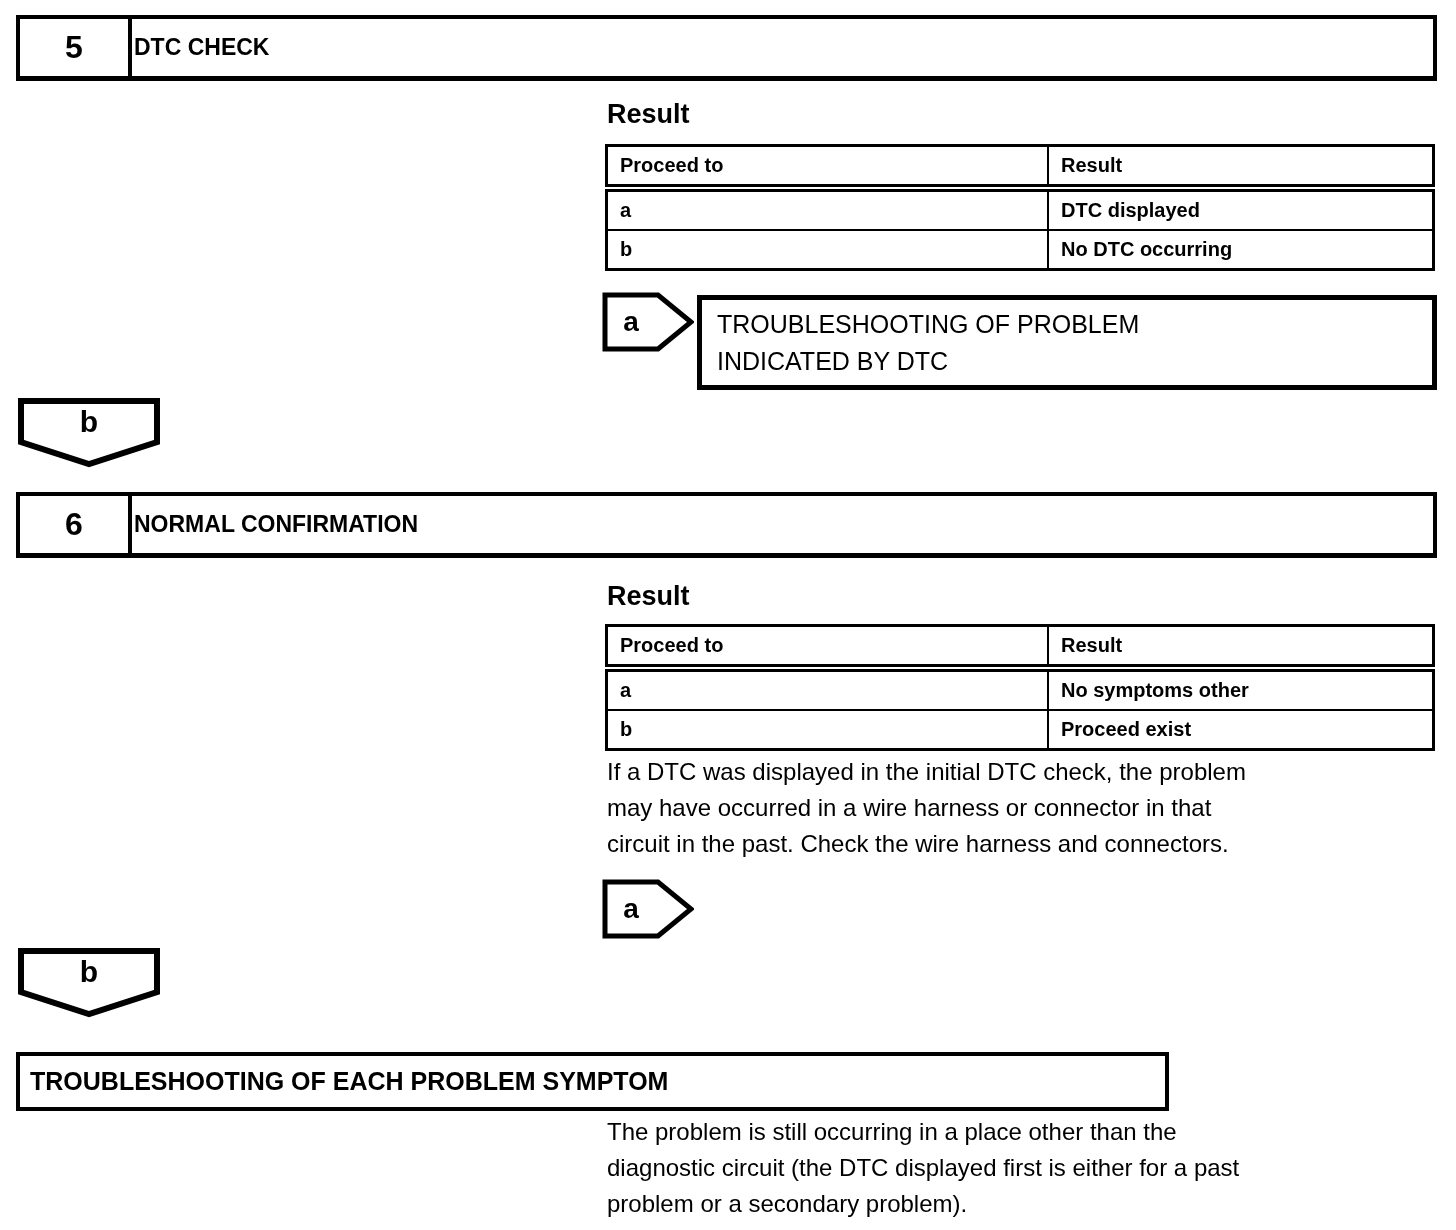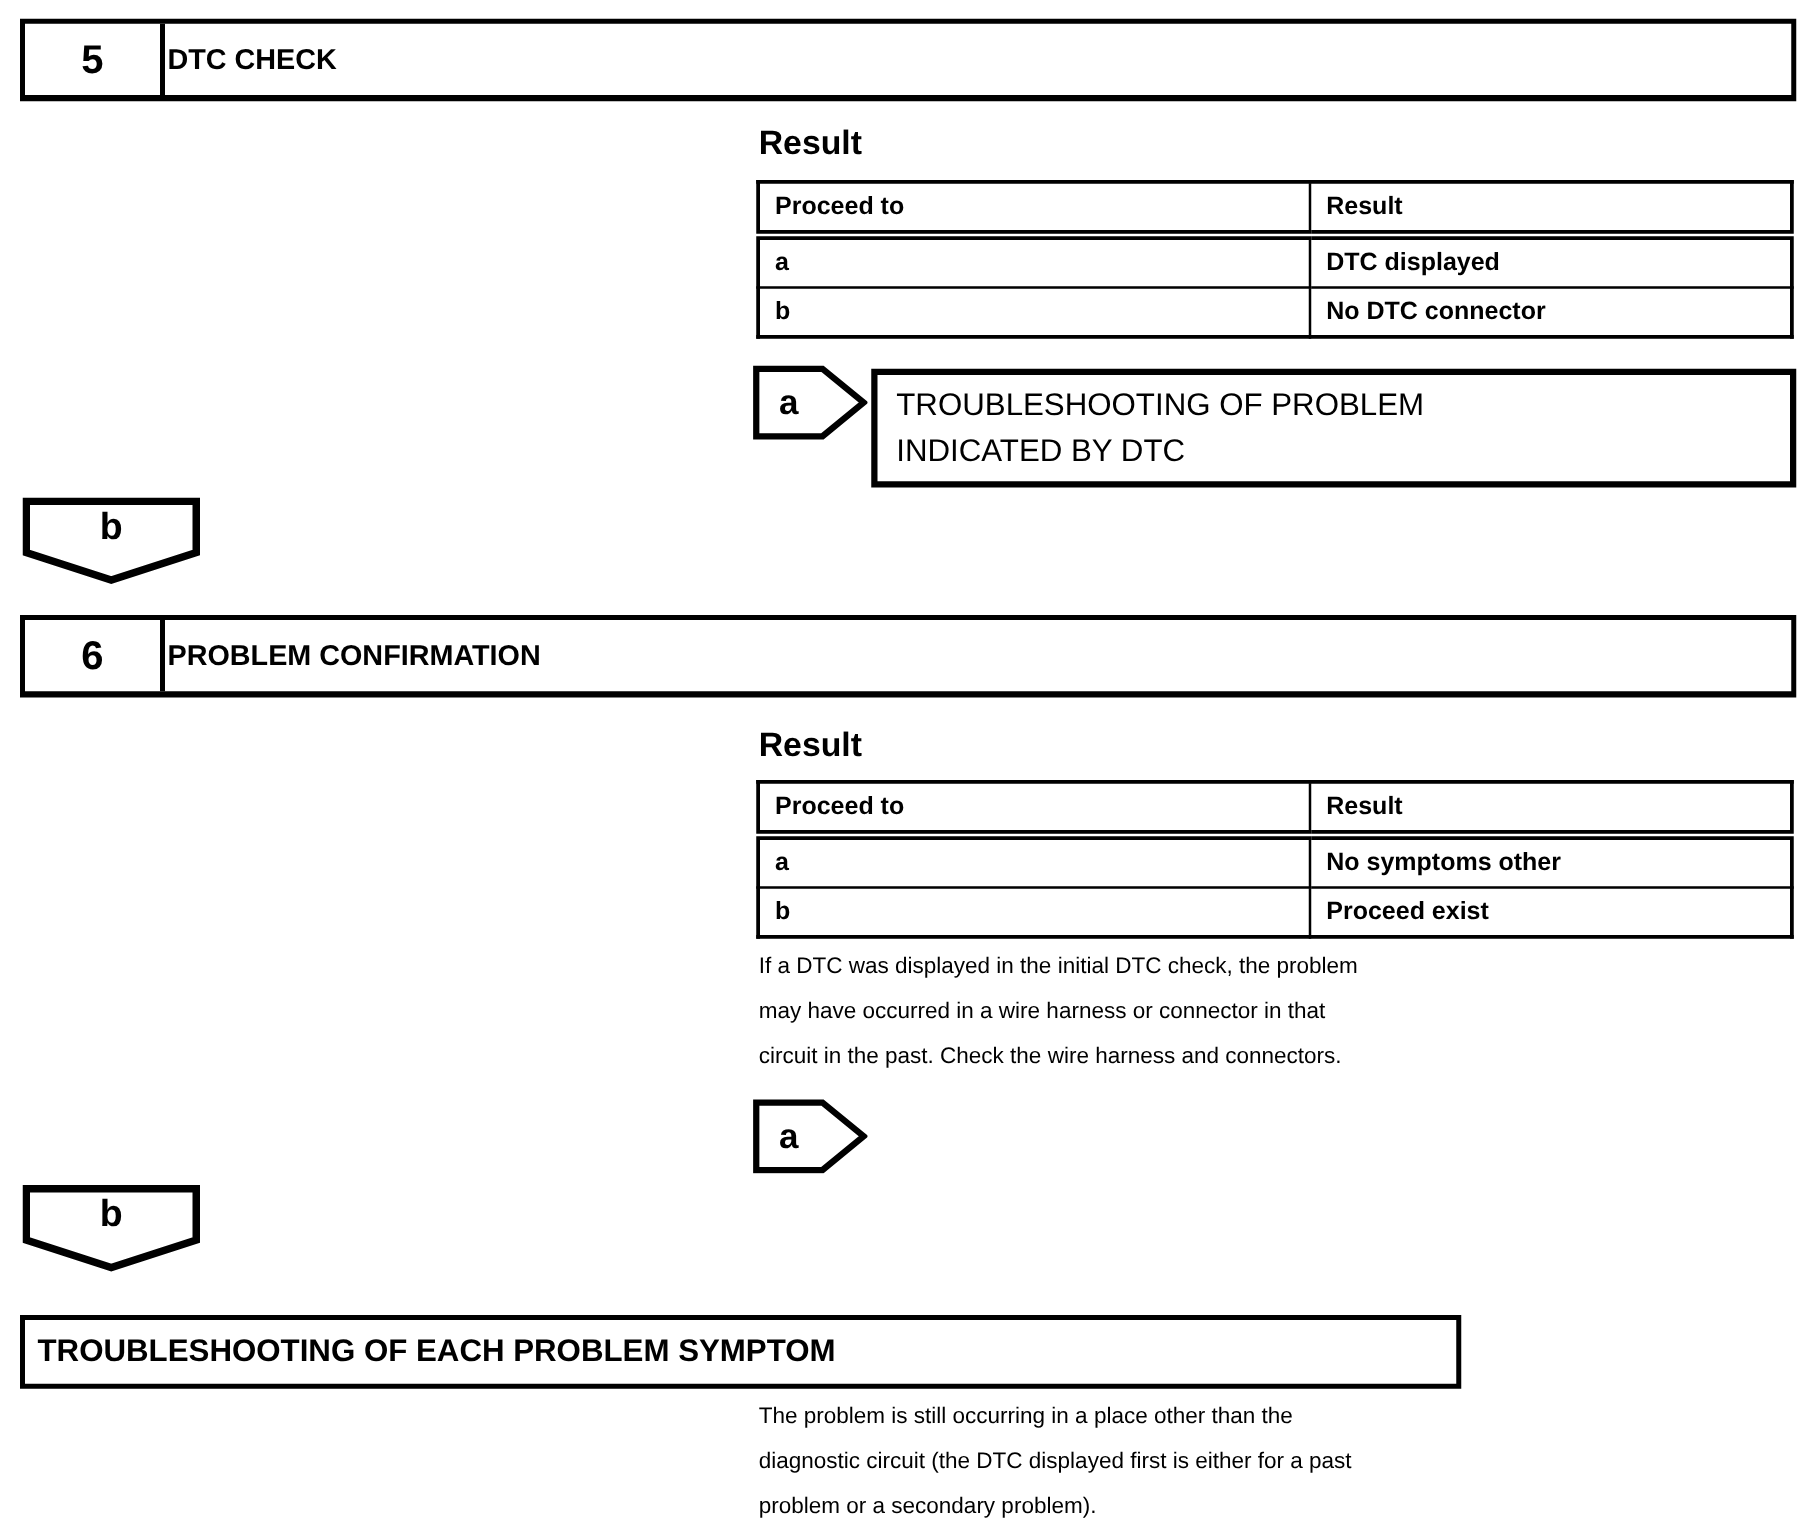--- a/index.html
+++ b/index.html
@@ -120,21 +120,21 @@
     justify-content: center;
     font-size: 30px;
     font-weight: bold;
   }
   
   .note {
     position: absolute;
     left: 607px;
     width: 845px;
     margin: 0;
-    font-size: 18px;
+    font-size: 24px;
     line-height: 36px;
     white-space: pre-line;
   }
   
   .final-box {
     position: absolute;
     left: 16px;
     top: 1052px;
     width: 1153px;
     height: 59px;
@@ -167,21 +167,21 @@
         <th>Result</th>
       </tr>
     </thead>
     <tbody>
       <tr>
         <td>a</td>
         <td>DTC displayed</td>
       </tr>
       <tr>
         <td>b</td>
-        <td>No DTC connector</td>
+        <td>No DTC occurring</td>
       </tr>
     </tbody>
   </table>
 
   <div class="branch" style="top:292px;">
     <svg width="92" height="60" viewBox="0 0 92 60">
       <polygon points="3,3 56,3 89,30 56,57 3,57" fill="#ffffff" stroke="#000000" stroke-width="5"></polygon>
     </svg>
     <span class="branch-label">a</span>
   </div>
@@ -190,21 +190,21 @@
 
   <div class="pentagon" style="top:398px;">
     <svg width="142" height="70" viewBox="0 0 142 70">
       <polygon points="3,3 139,3 139,44 71,66 3,44" fill="#ffffff" stroke="#000000" stroke-width="6"></polygon>
     </svg>
     <span class="pent-label">b</span>
   </div>
 
   <div class="step-header" style="top:492px;">
     <div class="step-num">6</div>
-    <div class="step-title">PROBLEM CONFIRMATION</div>
+    <div class="step-title">NORMAL CONFIRMATION</div>
   </div>
 
   <div class="result-heading" style="top:581px;">Result</div>
 
   <table class="rtable" style="top:624px;">
     <thead>
       <tr>
         <th class="col-proceed">Proceed to</th>
         <th>Result</th>
       </tr>

